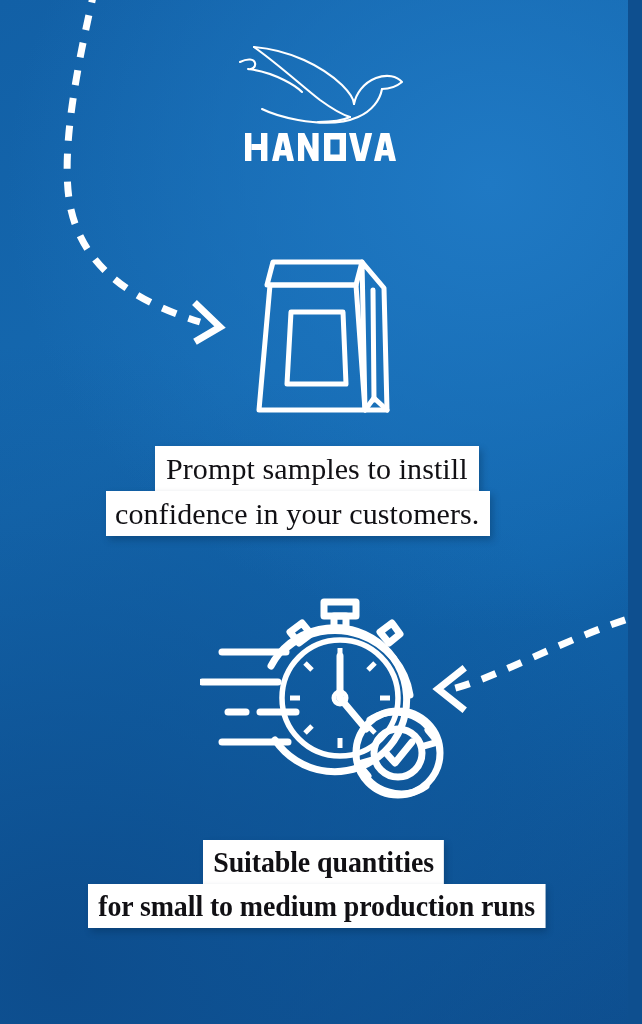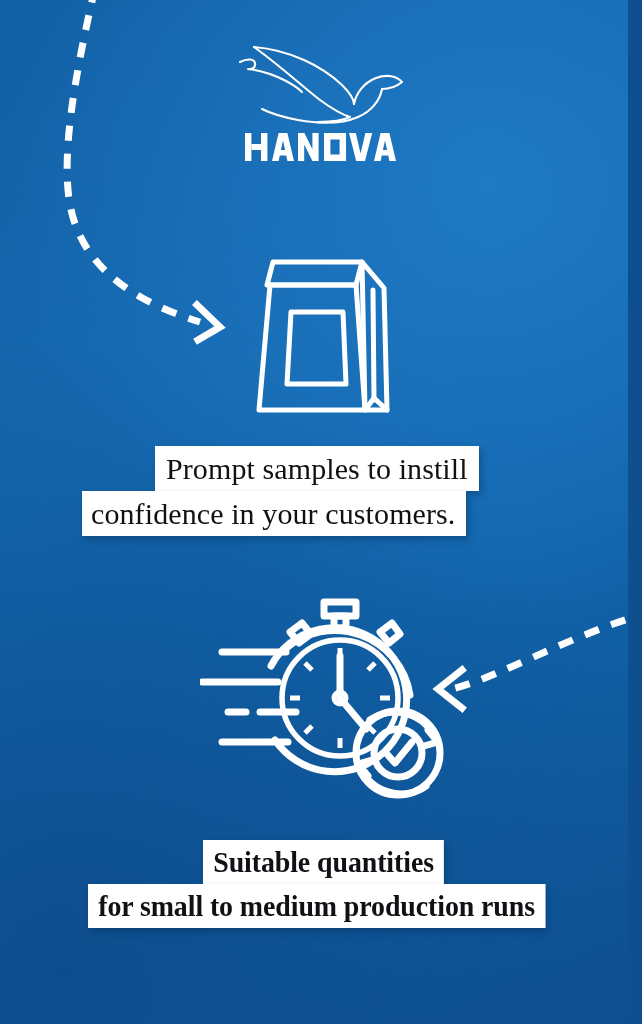--- a/index.html
+++ b/index.html
@@ -74,21 +74,21 @@
   #caption-samples { top: 446px; }
   #caption-samples .cap-line {
     font-family: "Liberation Serif", serif;
     font-weight: 400;
     font-size: 30px;
     line-height: 45px;
     letter-spacing: .1px;
     padding: 0 11px;
   }
   #caption-samples .cap-line.l1 { margin-left: 155px; }
-  #caption-samples .cap-line.l2 { margin-left: 82px; padding-left: 9px; }
+  #caption-samples .cap-line.l2 { margin-left: 106px; padding-left: 9px; }
 
   
   #caption-quantities { top: 840px; }
   #caption-quantities .cap-line {
     font-family: "Liberation Serif", serif;
     font-weight: 700;
     font-size: 30px;
     line-height: 44px;
     letter-spacing: -0.1px;
     padding: 0 11px;

